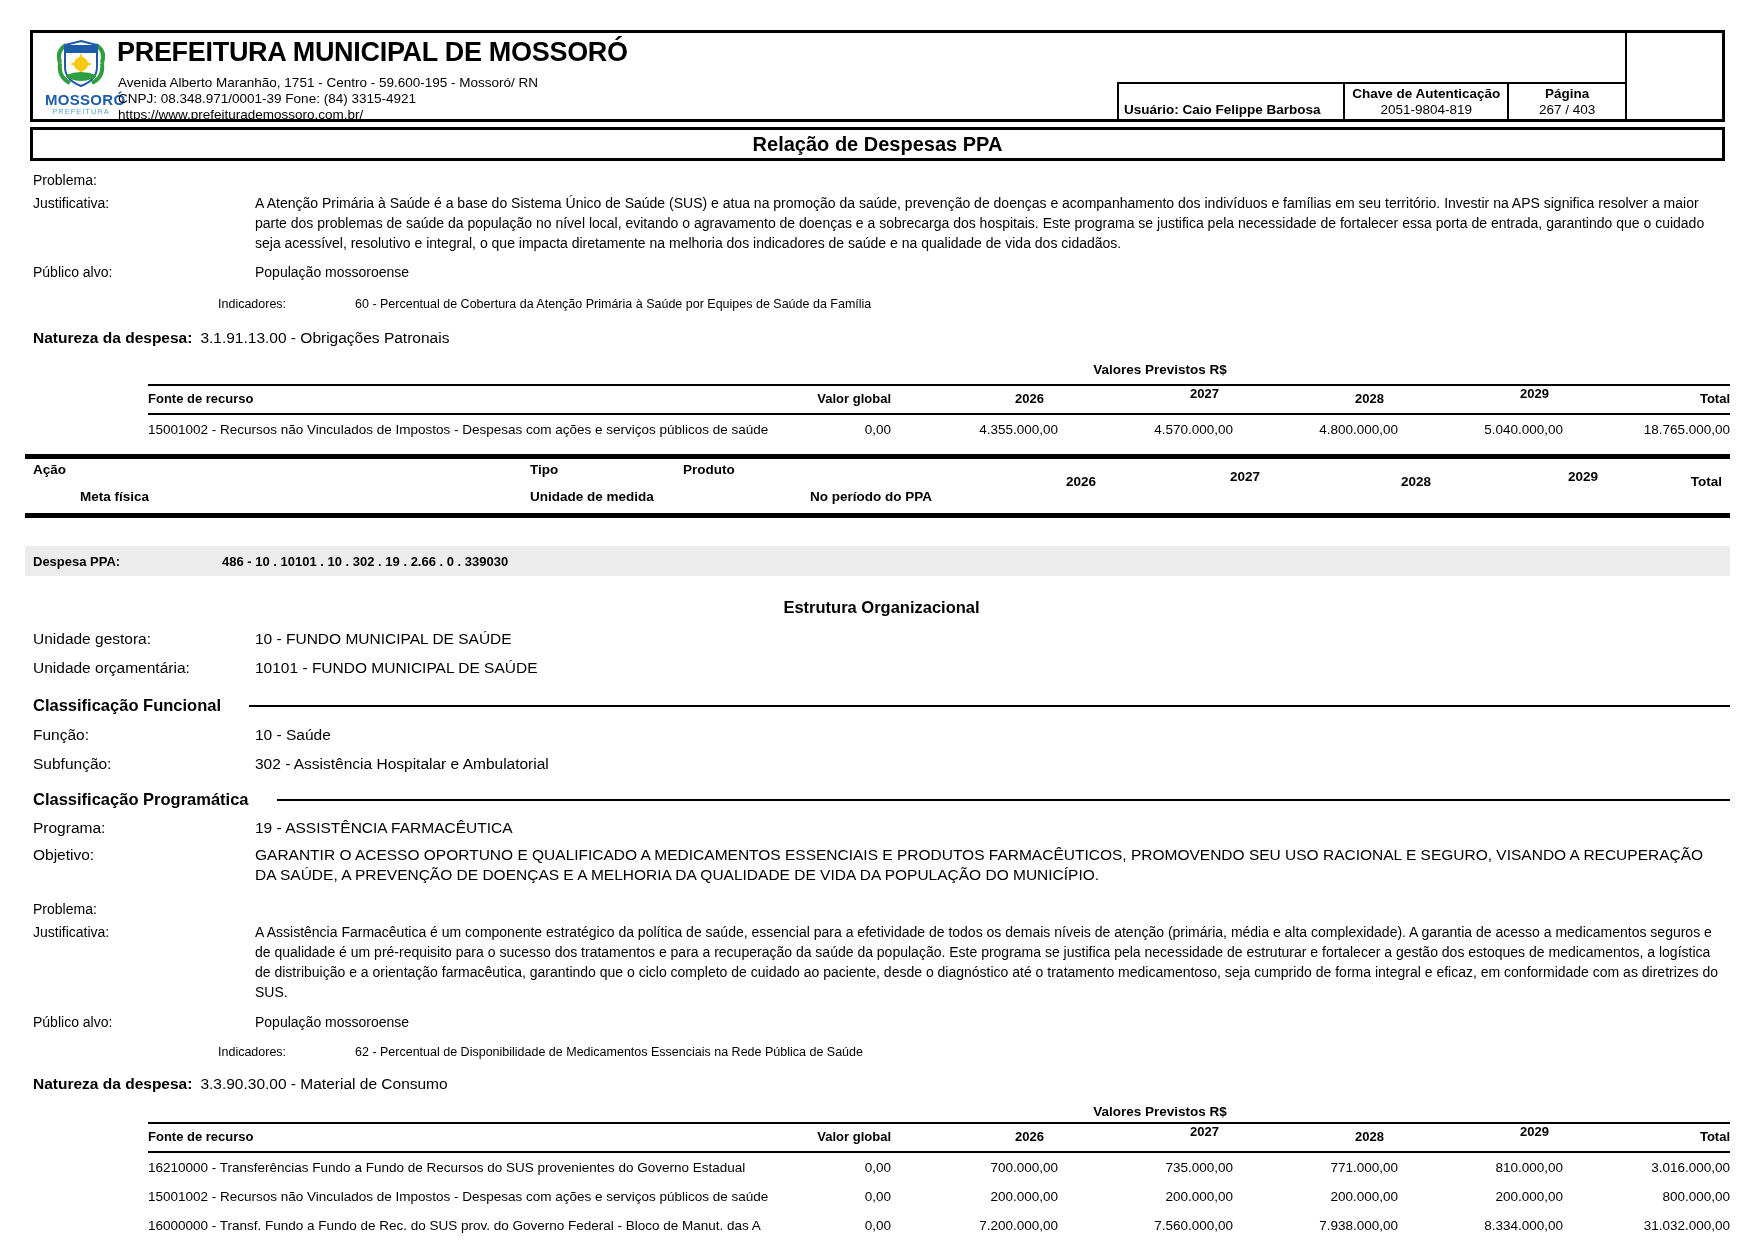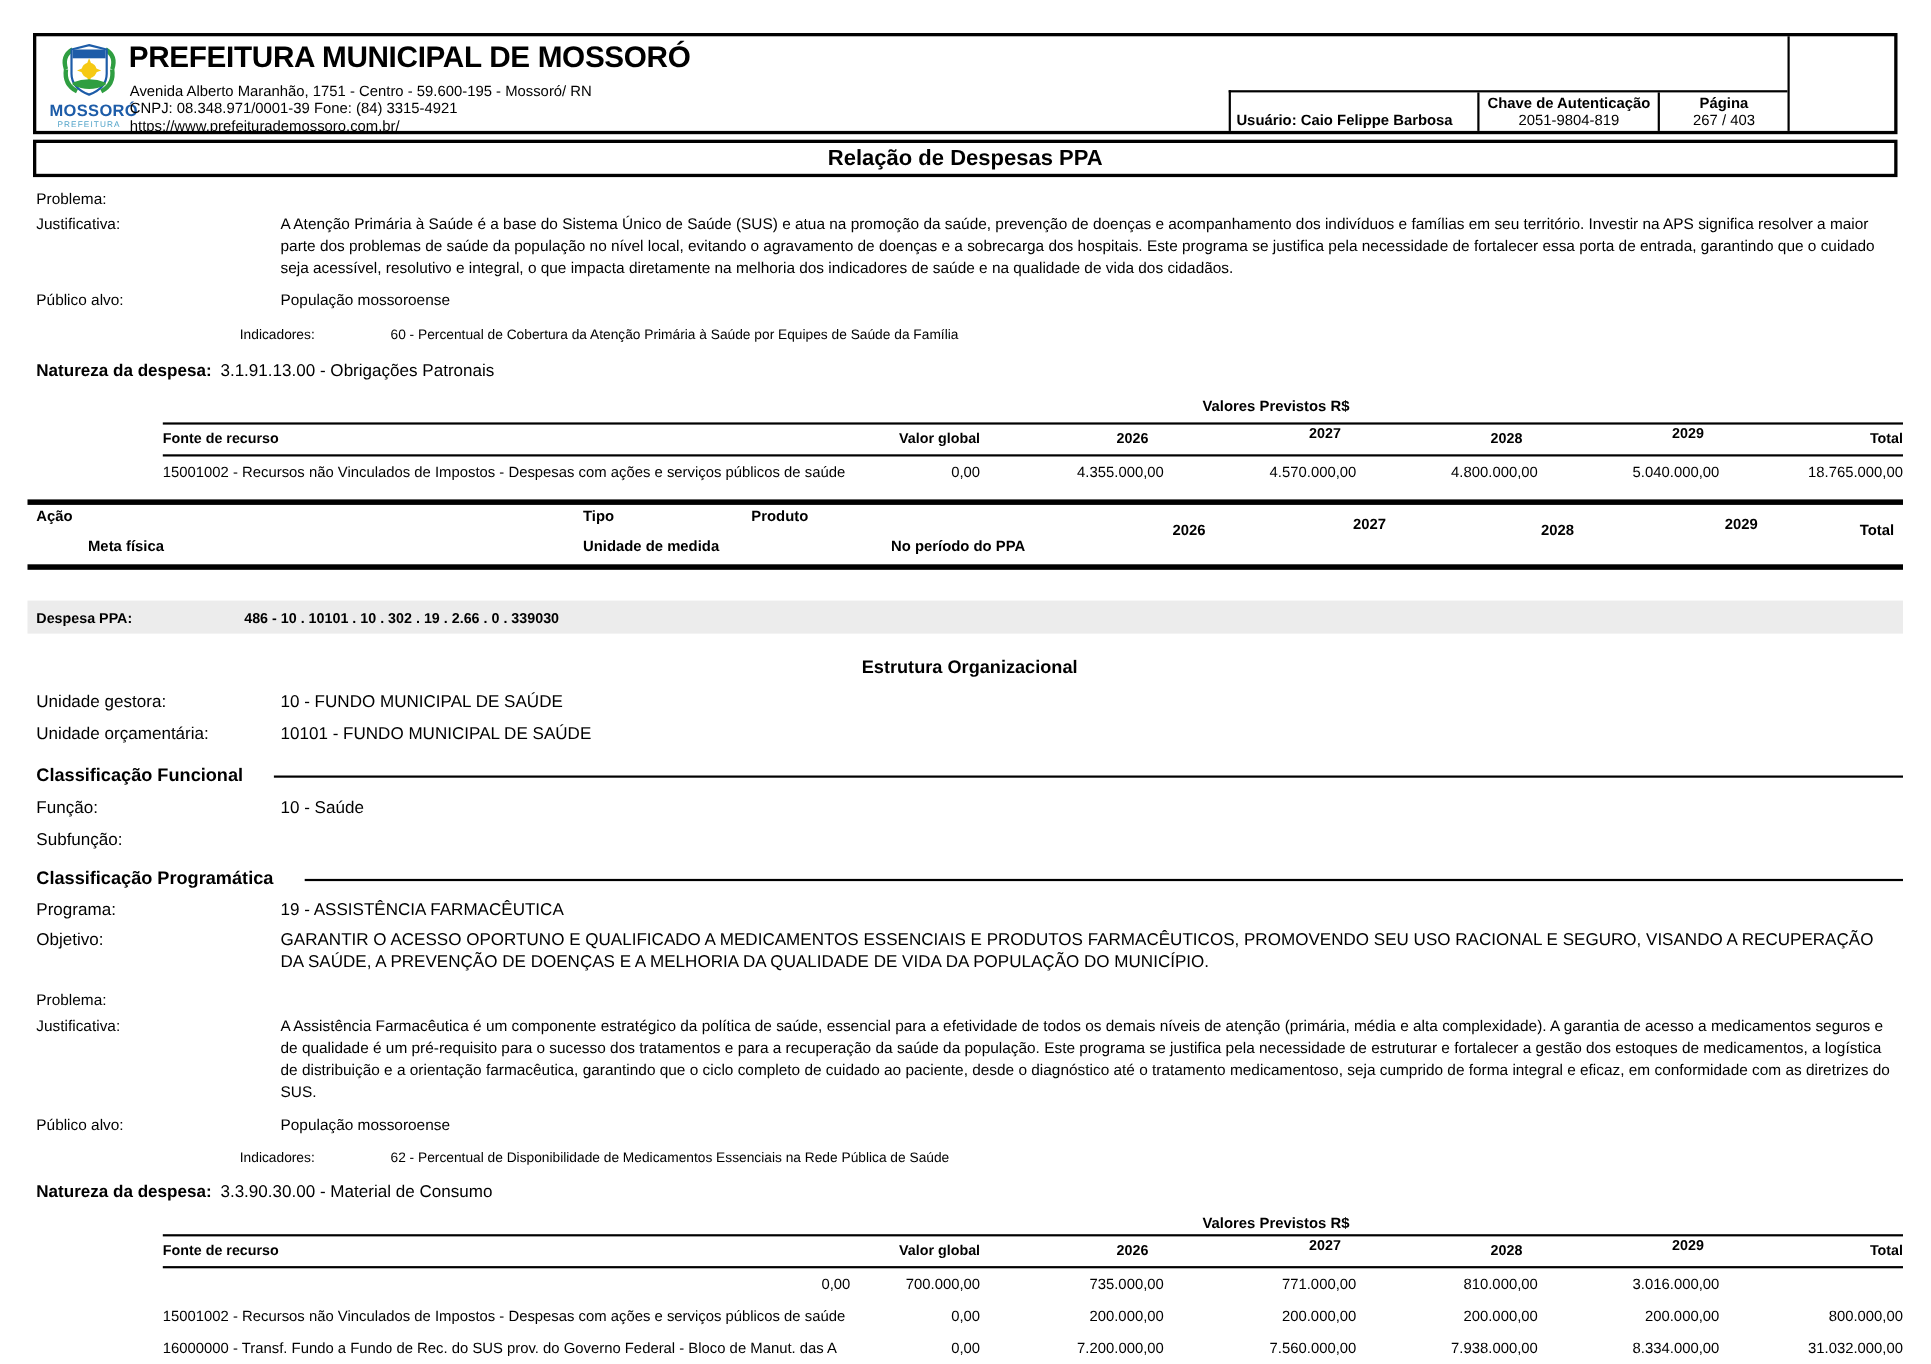--- a/index.html
+++ b/index.html
@@ -193,20 +193,21 @@
     <div class="sec mt18">
       <span>Classificação Funcional</span>
       <div class="rule"></div>
     </div>
     <div class="kv2 mt10">
       <div class="k">Função:</div>
       <div class="v">10 - Saúde</div>
     </div>
     <div class="kv2 mt9">
       <div class="k">Subfunção:</div>
+      <div class="v">302 - Assistência Hospitalar e Ambulatorial</div>
     </div>
 
     <div class="sec mt16">
       <span>Classificação Programática</span>
       <div class="rule"></div>
     </div>
     <div class="kv2 mt9">
       <div class="k">Programa:</div>
       <div class="v">19 - ASSISTÊNCIA FARMACÊUTICA</div>
     </div>
@@ -240,20 +241,21 @@
       <div class="trow thead">
         <div>Fonte de recurso</div>
         <div class="num">Valor global</div>
         <div class="num yr">2026</div>
         <div class="num yr up">2027</div>
         <div class="num yr">2028</div>
         <div class="num yr up">2029</div>
         <div class="num">Total</div>
       </div>
       <div class="trow tdata">
+        <div>16210000 - Transferências Fundo a Fundo de Recursos do SUS  provenientes do Governo Estadual</div>
         <div class="num">0,00</div>
         <div class="num">700.000,00</div>
         <div class="num">735.000,00</div>
         <div class="num">771.000,00</div>
         <div class="num">810.000,00</div>
         <div class="num">3.016.000,00</div>
       </div>
       <div class="trow tdata">
         <div>15001002 - Recursos não Vinculados de Impostos - Despesas com ações e serviços públicos de saúde</div>
         <div class="num">0,00</div>

